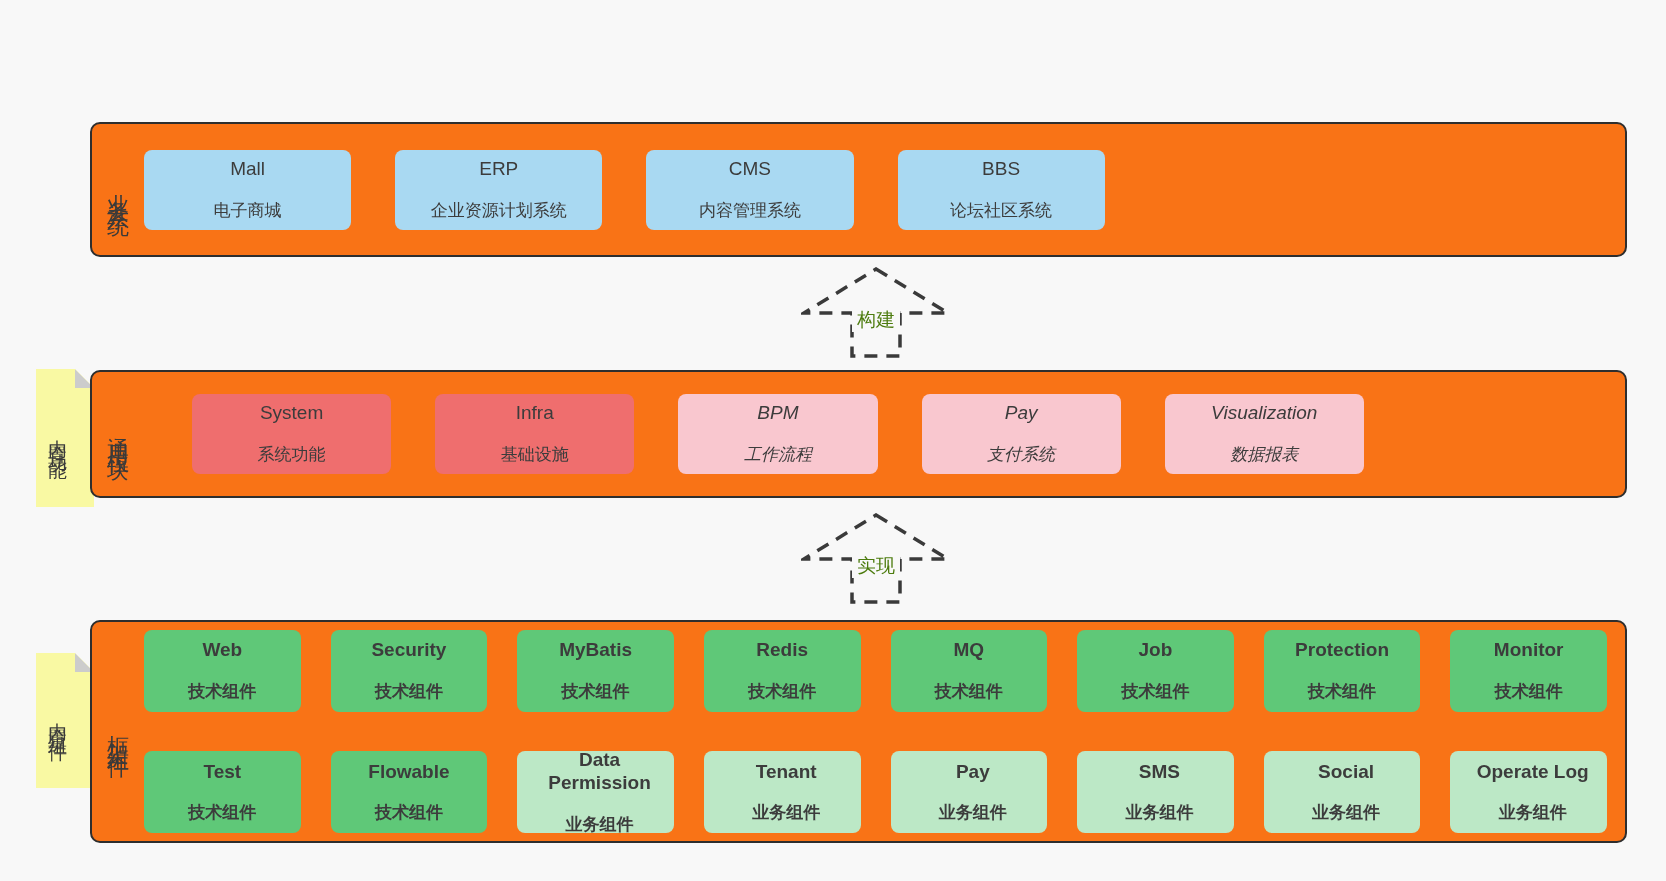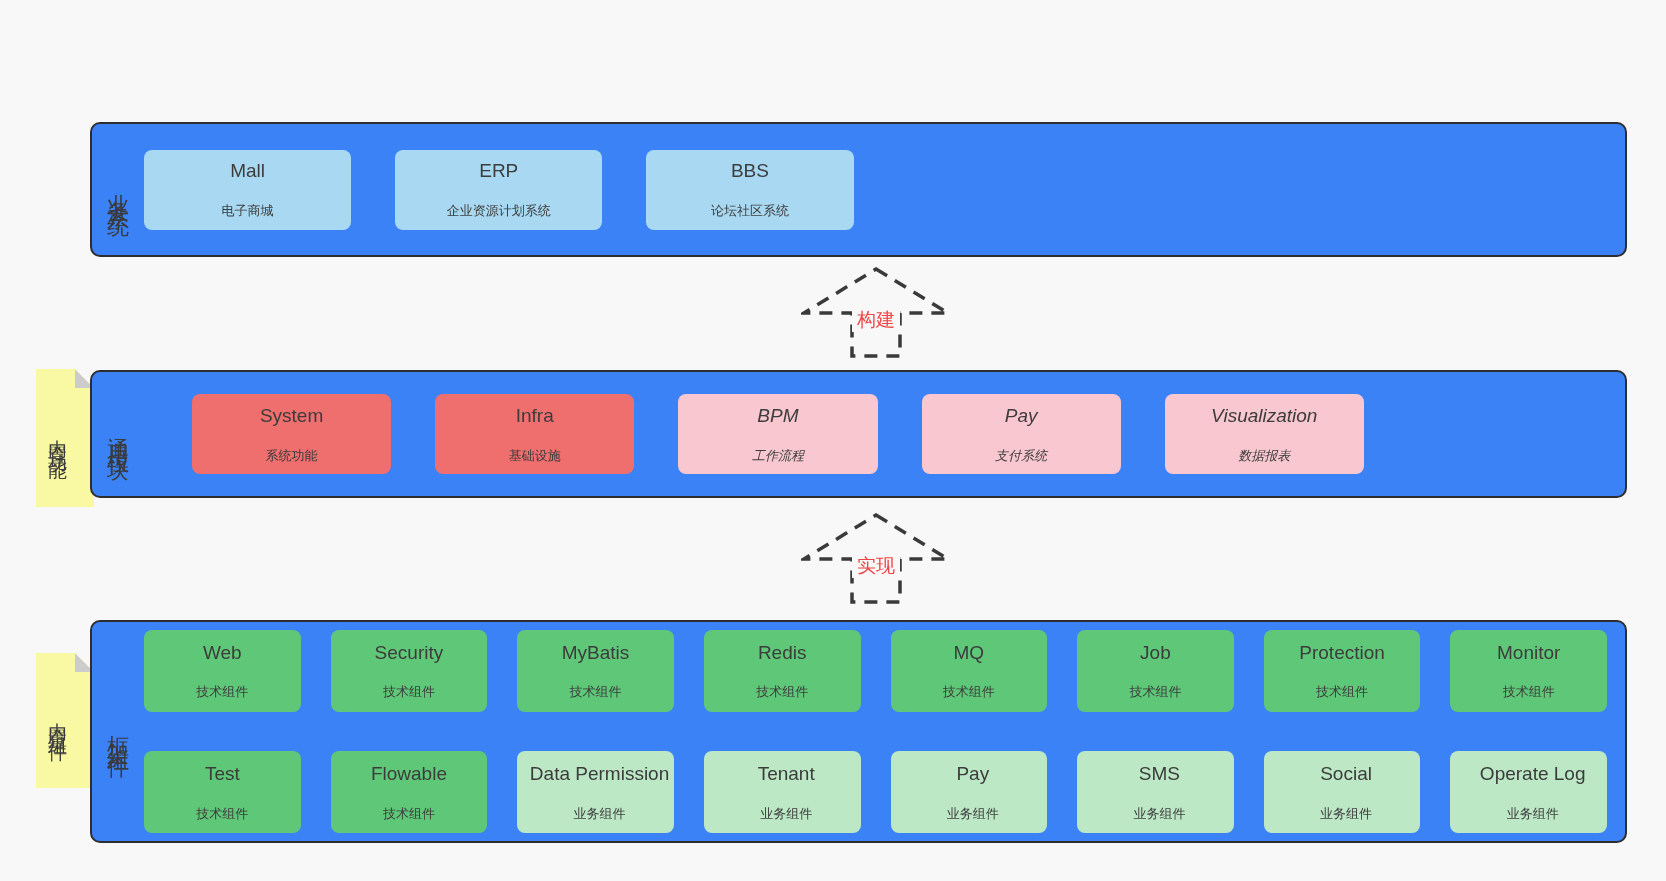--- a/index.html
+++ b/index.html
@@ -8,21 +8,21 @@
     background:#f8f8f8;
     font-family:"Liberation Sans","DejaVu Sans",sans-serif;
     color:#3c3c3c;
     overflow:hidden;
   }
   .page{position:relative;width:1666px;height:881px;}
 
   
   .band{
     position:absolute;left:90px;width:1537px;
-    background:#3b82f6;
+    background:#f97316;
     border:2px solid #2e2e2e;
     border-radius:10px;
     box-sizing:border-box;
     display:flex;align-items:stretch;
     z-index:2;
   }
   #band-0{top:122px;height:135px;}
   #band-1{top:370px;height:128px;gap:48px;}
   #band-2{top:620px;height:223px;}
 
@@ -30,31 +30,31 @@
     flex:0 0 auto;align-self:center;
     writing-mode:vertical-lr;text-orientation:upright;
     font-size:22px;letter-spacing:7px;line-height:1;
     padding:0 13px 0 15px;color:#3a3a3a;
   }
   .band-grid{
     flex:1;display:grid;align-content:center;
   }
   .cols6{grid-template-columns:repeat(6,1fr);column-gap:44px;padding:0 18px 0 2px;}
   .cols8{grid-template-columns:repeat(8,1fr);column-gap:30px;padding:0 18px 0 2px;}
-  .rows{flex:1;display:flex;flex-direction:column;justify-content:flex-start;row-gap:24px;}
+  .rows{flex:1;display:flex;flex-direction:column;justify-content:flex-start;row-gap:24px;font-weight:bold;}
 
   
   .box{
     height:80px;border-radius:8px;
     display:flex;flex-direction:column;align-items:center;justify-content:center;
     text-align:center;padding:2px 4px;box-sizing:border-box;
   }
   #band-2 .box{height:82px;}
   .mname{font-size:19px;line-height:1.2;}
-  .mdesc{font-size:13px;line-height:1.2;margin-top:20px;}
+  .mdesc{font-size:17px;line-height:1.2;margin-top:20px;}
   .blue{background:#a9d9f2;}
   .red{background:#ef6e6e;}
   .pink{background:#f9c7cf;font-style:italic;}
   .green{background:#5fc878;}
   .light-green{background:#bce8c6;padding-left:12px;}
 
   
   .sticky{
     position:absolute;left:36px;width:58px;
     background:#f9f9a3;z-index:1;
@@ -75,21 +75,21 @@
   }
 
   
   .arrow{position:absolute;width:150px;height:92px;z-index:3;}
   #arrow-0{left:801px;top:267px;}
   #arrow-1{left:801px;top:513px;}
   .arrow svg{position:absolute;left:0;top:0;}
   .arrow-label{
     position:absolute;left:50%;top:42px;transform:translateX(-50%);
     background:#f8f8f8;padding:0 5px;
-    font-size:19px;line-height:1.2;white-space:nowrap;color:#ef4444;
+    font-size:19px;line-height:1.2;white-space:nowrap;color:#4d7c0f;
   }
 </style>
 </head>
 <body>
 
 <div class="page">
 
   <div class="sticky" id="sticky-0">
     <div class="fold"></div>
     <span class="sticky-text">内置功能</span>
@@ -102,20 +102,24 @@
   <section class="band" id="band-0">
     <div class="band-label">业务系统</div>
     <div class="band-grid cols6">
         <div class="box blue">
           <div class="mname">Mall</div>
           <div class="mdesc">电子商城</div>
         </div>
         <div class="box blue">
           <div class="mname">ERP</div>
           <div class="mdesc">企业资源计划系统</div>
+        </div>
+        <div class="box blue">
+          <div class="mname">CMS</div>
+          <div class="mdesc">内容管理系统</div>
         </div>
         <div class="box blue">
           <div class="mname">BBS</div>
           <div class="mdesc">论坛社区系统</div>
         </div>
       </div>
   </section>
 
   <div class="arrow" id="arrow-0">
     <svg width="150" height="92" viewBox="0 0 150 92">

